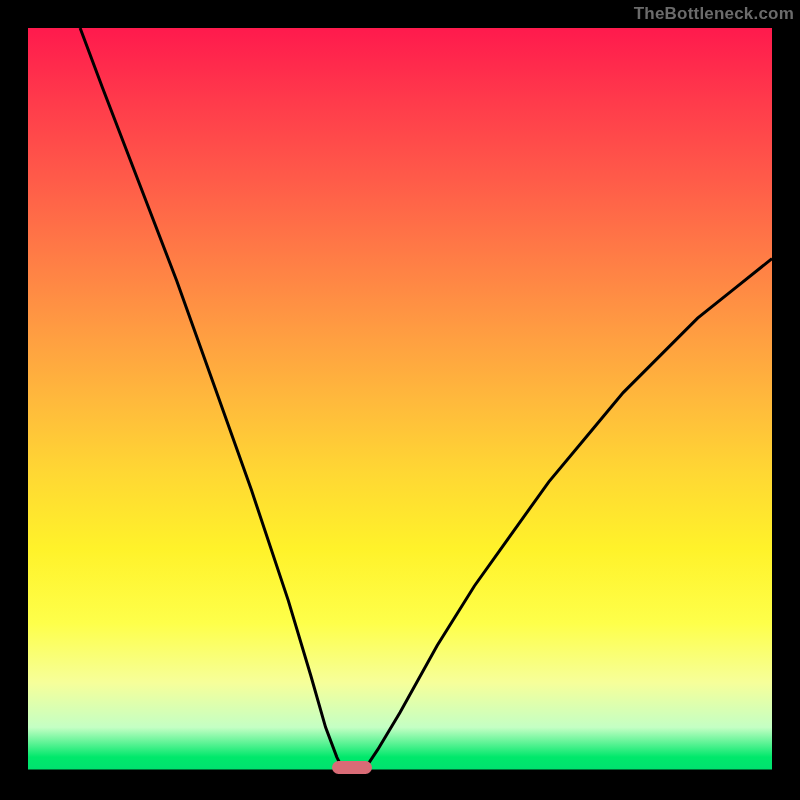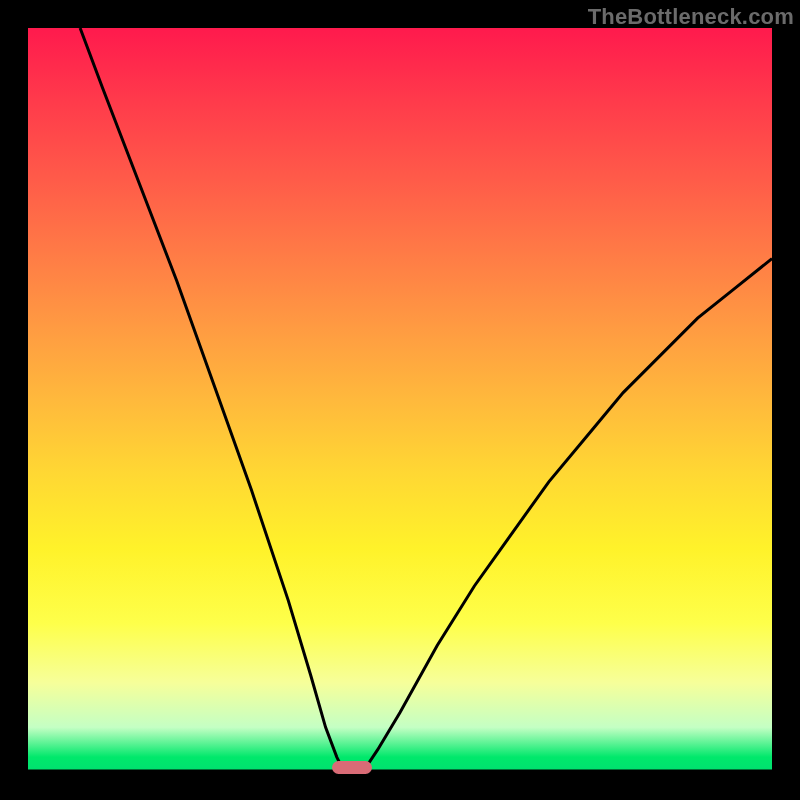--- a/index.html
+++ b/index.html
@@ -30,21 +30,21 @@
       #c4ffc4 94%,
       #00e86b 98%,
       #00e070 100%
     );
   }
   .watermark {
     position: absolute;
     top: 4px;
     right: 6px;
     font-family: Arial, Helvetica, sans-serif;
-    font-size: 22px;
+    font-size: 17px;
     font-weight: 600;
     color: #6b6b6b;
     letter-spacing: 0.2px;
   }
   .curve-svg {
     position: absolute;
     left: 28px;
     top: 28px;
     width: 744px;
     height: 744px;

